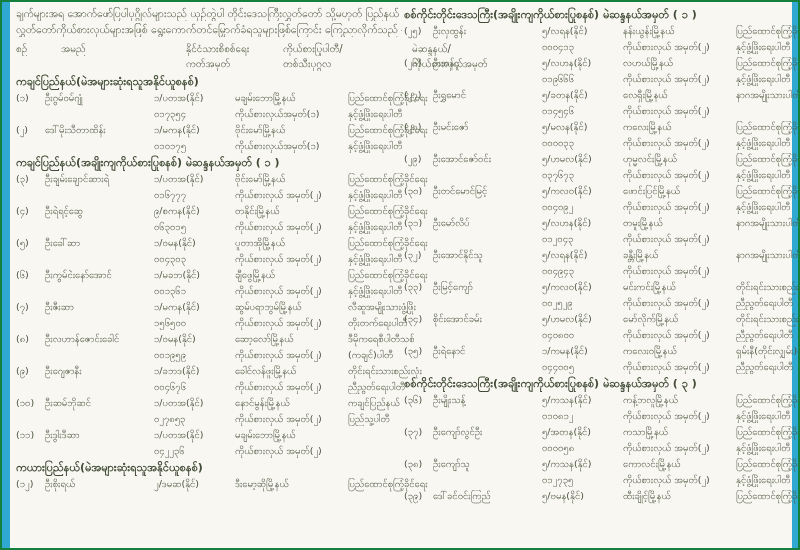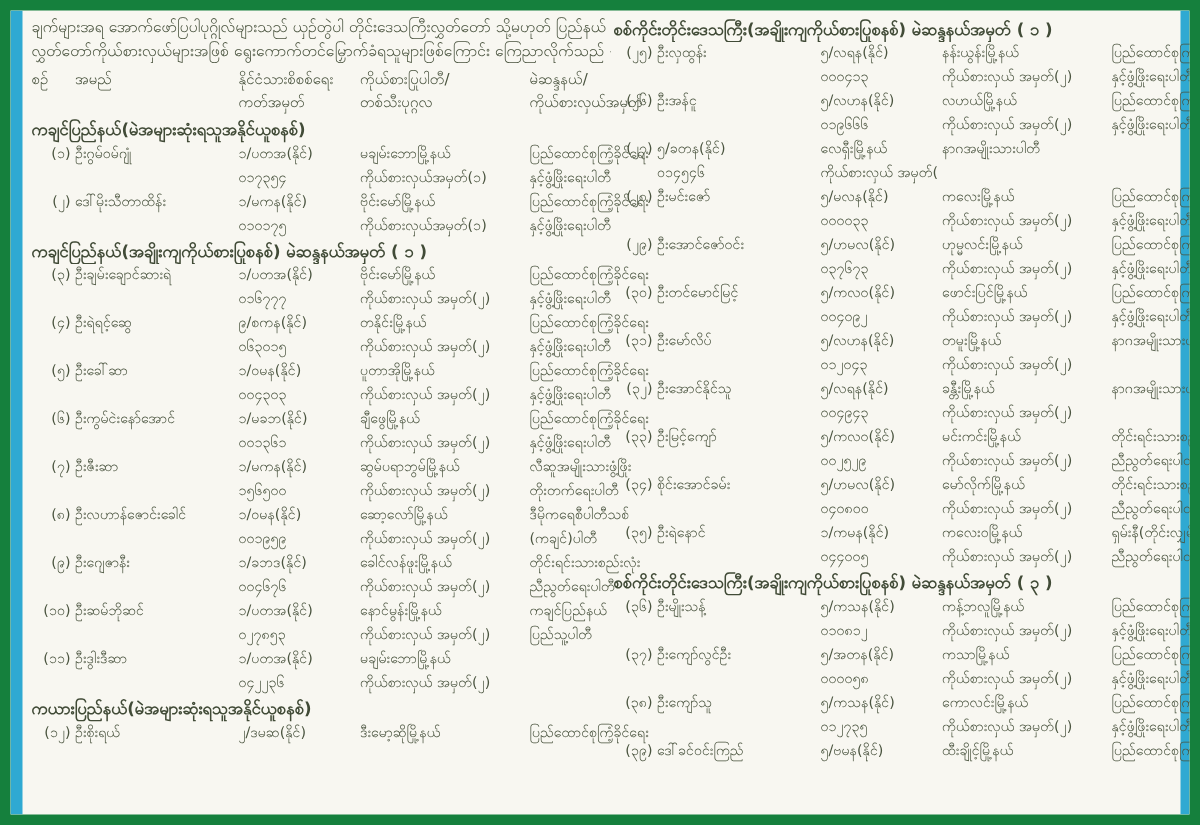--- a/index.html
+++ b/index.html
@@ -1,36 +1,36 @@
 <!DOCTYPE html>
 <html><head>
 <meta charset="utf-8">
 <style>
   html,body{margin:0;padding:0;background:#e8e8e0;}
   .paper{
     position:relative;width:800px;height:550px;box-sizing:border-box;
-    background:#f8f7f1;border:7px solid #15803d;overflow:hidden;
+    background:#f8f7f1;border:2px solid #15803d;overflow:hidden;
     font-family:"DejaVu Sans",sans-serif;color:#4a543f;
   }
   .edge{position:absolute;top:0;bottom:0;background:#2fa9d2;}
   .edge-left{left:0;width:8px;}
   .edge-right{right:0;width:6px;}
   .col{position:absolute;top:3px;width:386px;}
   .col-left{left:14px;}
   .col-right{left:402px;}
   .intro{font-size:10.5px;line-height:16px;white-space:nowrap;overflow:hidden;}
-  .hdr{display:grid;grid-template-columns:26px 106px 78px 110px 1fr;column-gap:3px;
+  .hdr{display:grid;grid-template-columns:26px 106px 78px 110px 1fr;column-gap:19px;
        font-size:10px;line-height:15px;margin:4px 0 2px 0;}
   .hdr .ln{white-space:nowrap;overflow:hidden;}
   .section{font-size:11px;line-height:17px;font-weight:bold;color:#414b37;
            white-space:nowrap;overflow:hidden;margin-top:1px;}
   .entry{display:grid;grid-template-columns:26px 106px 78px 110px 1fr;column-gap:3px;
          font-size:9.5px;line-height:15.5px;margin-bottom:1px;}
   .ln{white-space:nowrap;overflow:hidden;}
-  .c-no{overflow:hidden;text-align:right;}
+  .c-no{overflow:hidden;}
 </style>
 </head>
 <body>
 
 <div class="paper">
   <div class="edge edge-left"></div>
   <div class="edge edge-right"></div>
   <div class="col col-left">
       <div class="intro">ချက်များအရ အောက်ဖော်ပြပါပုဂ္ဂိုလ်များသည် ယှဉ်တွဲပါ တိုင်းဒေသကြီးလွှတ်တော် သို့မဟုတ် ပြည်နယ်</div>
       <div class="intro">လွှတ်တော်ကိုယ်စားလှယ်များအဖြစ် ရွေးကောက်တင်မြှောက်ခံရသူများဖြစ်ကြောင်း ကြေညာလိုက်သည် -</div>
@@ -274,20 +274,21 @@
           <div class="ln">လဟယ်မြို့နယ်</div>
           <div class="ln">ကိုယ်စားလှယ် အမှတ်(၂)</div>
         </div>
         <div class="c-stack">
           <div class="ln">ပြည်ထောင်စုကြံ့ခိုင်ရေး</div>
           <div class="ln">နှင့်ဖွံ့ဖြိုးရေးပါတီ</div>
         </div>
       </div>
       <div class="entry">
         <div class="c-no ln">(၂၇)</div>
+        <div class="c-name ln">ဦးရွှမောင်</div>
         <div class="c-stack">
           <div class="ln">၅/ခတန(နိုင်)</div>
           <div class="ln">ဝ၁၄၅၄၆</div>
         </div>
         <div class="c-stack">
           <div class="ln">လေရှီးမြို့နယ်</div>
           <div class="ln">ကိုယ်စားလှယ် အမှတ်(၂)</div>
         </div>
         <div class="c-stack">
           <div class="ln">နာဂအမျိုးသားပါတီ</div>

